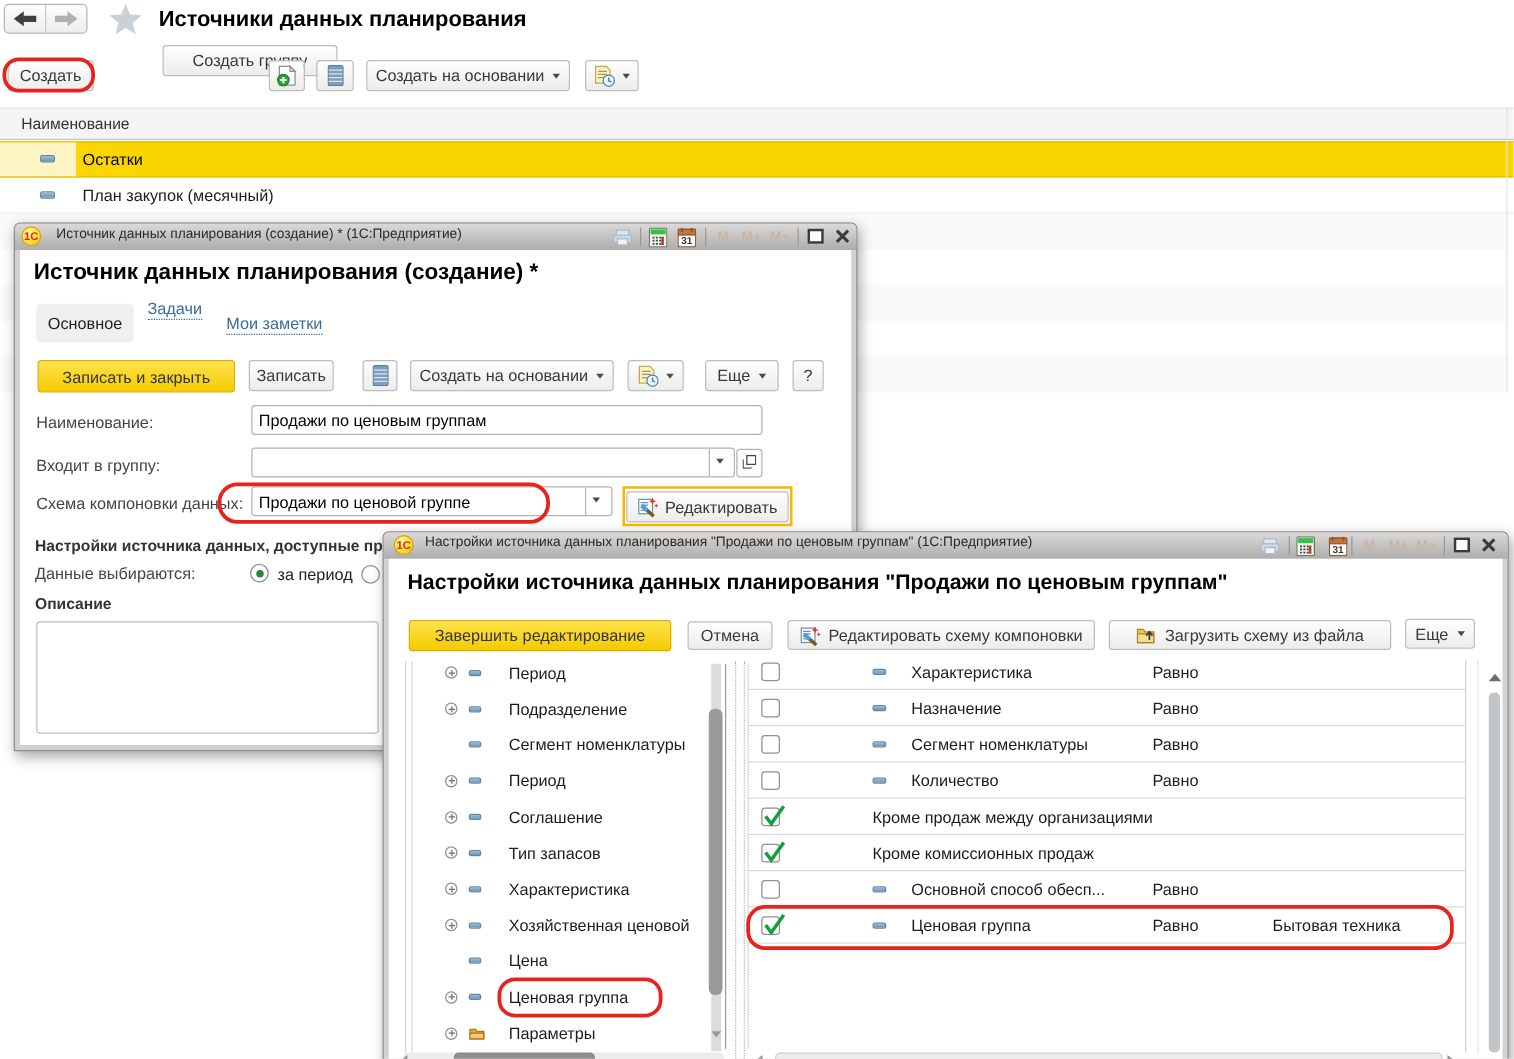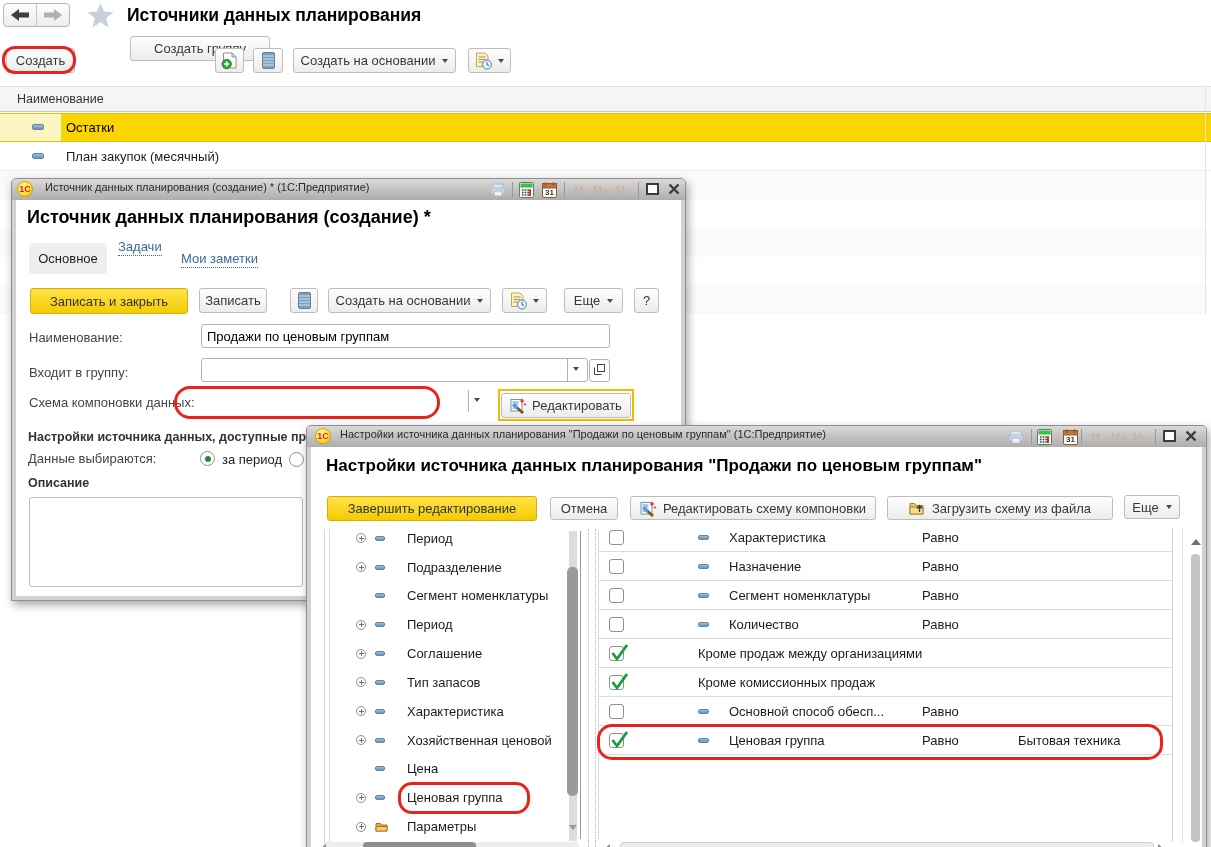--- a/index.html
+++ b/index.html
@@ -173,20 +173,21 @@
   <div class="inp" style="left:189px; top:179px; width:387px;"></div>
   <div class="abs" style="left:555px; top:180px; width:1px; height:22px; background:#b3b3b3;"></div>
   <div class="caret abs" style="left:561px; top:188px; margin:0;"></div>
   <div class="abs" style="left:577px; top:180px; width:21px; height:23px; border:1px solid #b3b3b3; border-radius:3px; background:#fdfdfd;">
     <svg width="11" height="11" viewBox="0 0 11 11" style="margin:4px 0 0 4px;">
       <rect x="3.5" y="0.5" width="7" height="7" fill="#fff" stroke="#444"></rect>
       <path d="M0.5 3.5 L0.5 10.5 L7.5 10.5" fill="none" stroke="#444"></path>
     </svg>
   </div>
   <div class="lbl" style="left:17px; top:216px;">Схема компоновки данных:</div>
+  <div class="inp" style="left:189px; top:210px; width:289px;">Продажи по ценовой группе</div>
   <div class="abs" style="left:456px; top:211px; width:1px; height:22px; background:#b3b3b3;"></div>
   <div class="caret abs" style="left:462px; top:219px; margin:0;"></div>
   <div class="ring" style="left:162px; top:207px; width:266px; height:33px; border-radius:16px;"></div>
   <div class="abs" style="left:486px; top:210px; width:136px; height:32px; border:2px solid #f3ba00; background:#fff;"></div>
   <div class="btn" style="left:489px; top:214px; width:130px; height:25px;">
     <svg width="17" height="17" viewBox="0 0 17 17" style="margin-right:5px;">
       <rect x="1" y="2.5" width="11" height="11.5" fill="#fff" stroke="#6f94b5"></rect>
       <path d="M2.5 5 H8.5 M2.5 7 H8.5 M2.5 9 H7 M2.5 11 H6" stroke="#5b8fc9" stroke-width="1"></path>
       <path d="M3.5 7.5 L13 16" stroke="#7a5c18" stroke-width="2.8"></path>
       <path d="M3.5 7.5 L7.8 11.4" stroke="#46a0e8" stroke-width="2.8"></path>

